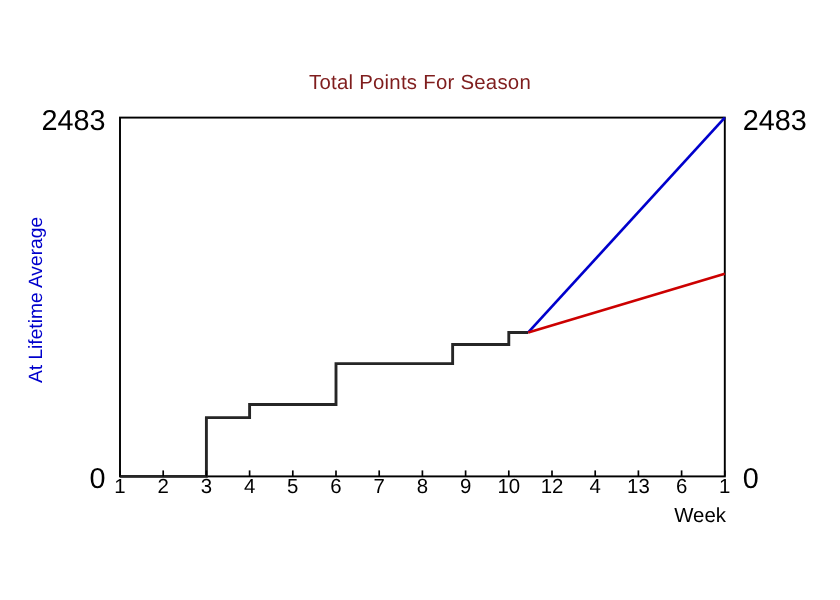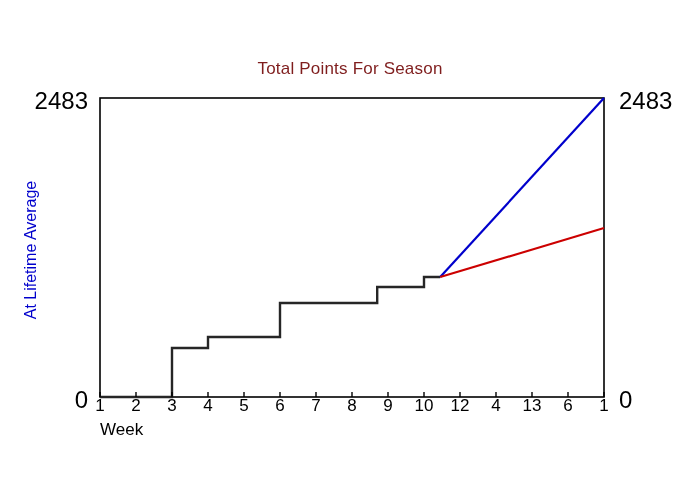--- a/index.html
+++ b/index.html
@@ -46,21 +46,21 @@
     text-align: center;
     font-size: 16px;
     color: #0000cc;
     white-space: nowrap;
   }
   .axis-label-x {
     position: absolute;
     left: 100px;
     top: 420px;
     width: 505px;
-    text-align: left;
+    text-align: right;
     font-size: 17px;
     color: #000000;
   }
   .ytick {
     position: absolute;
     font-size: 24px;
     color: #000000;
     white-space: nowrap;
   }
   .ytick.left  { right: 612px; text-align: right; }

